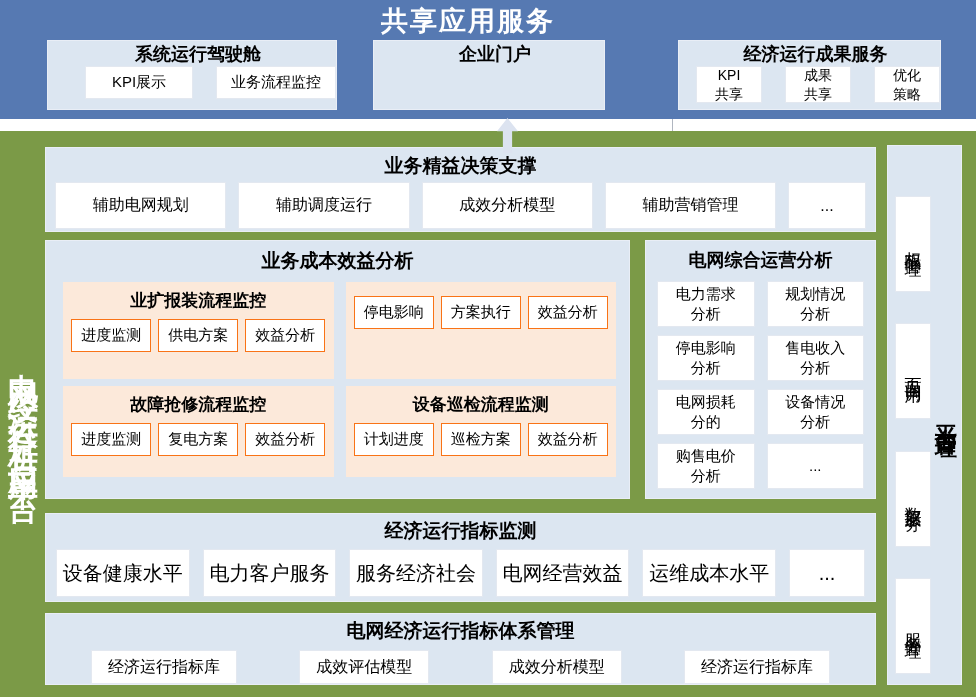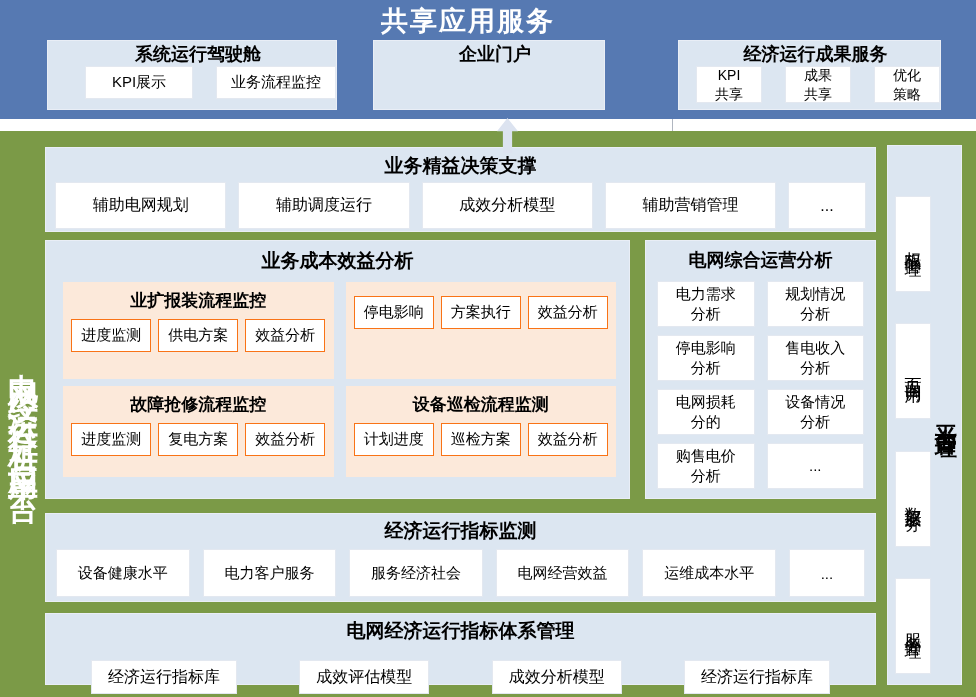--- a/index.html
+++ b/index.html
@@ -80,27 +80,27 @@
   .s3 .sec-title { margin-top:7px; font-size:18px; }
   .s3-grid {
     display:grid; grid-template-columns:1fr 1fr; grid-template-rows:repeat(4,46px);
     column-gap:12px; row-gap:8px; margin:9px 11px 0 11px;
   }
   .s3-grid .wbox { font-size:15px; line-height:1.35; white-space:pre-line; }
   
   .s4 { left:45px; top:513px; width:831px; height:89px; }
   .s4 .sec-title { margin-top:4px; }
   .s4-row { display:flex; gap:13px; margin:5px 10px 0 10px; }
-  .s4-row .wbox { height:48px; font-size:15px; flex:1; }
+  .s4-row .wbox { height:48px; font-size:20px; flex:1; }
   .s4-row .wbox.dots { flex:0 0 76px; }
   
   .s5 { left:45px; top:613px; width:831px; height:72px; }
   .s5 .sec-title { margin-top:4px; }
   .s5-row { display:flex; justify-content:space-between; margin:6px 45px 0 45px; }
-  .s5-row .wbox { height:34px; font-size:16px; padding:0 16px;margin-top:10px; }
+  .s5-row .wbox { height:34px; font-size:16px; padding:0 16px; }
   
   .rpanel { left:887px; top:145px; width:75px; height:540px; }
   .rp-items {
     position:absolute; left:7px; top:50px; bottom:10px; width:36px;
     display:flex; flex-direction:column; justify-content:space-between;
   }
   .rp-box {
     background:#fff; border:1px solid #e3e8f0; box-sizing:border-box; height:96px;
     display:flex; align-items:center; justify-content:center;
   }

